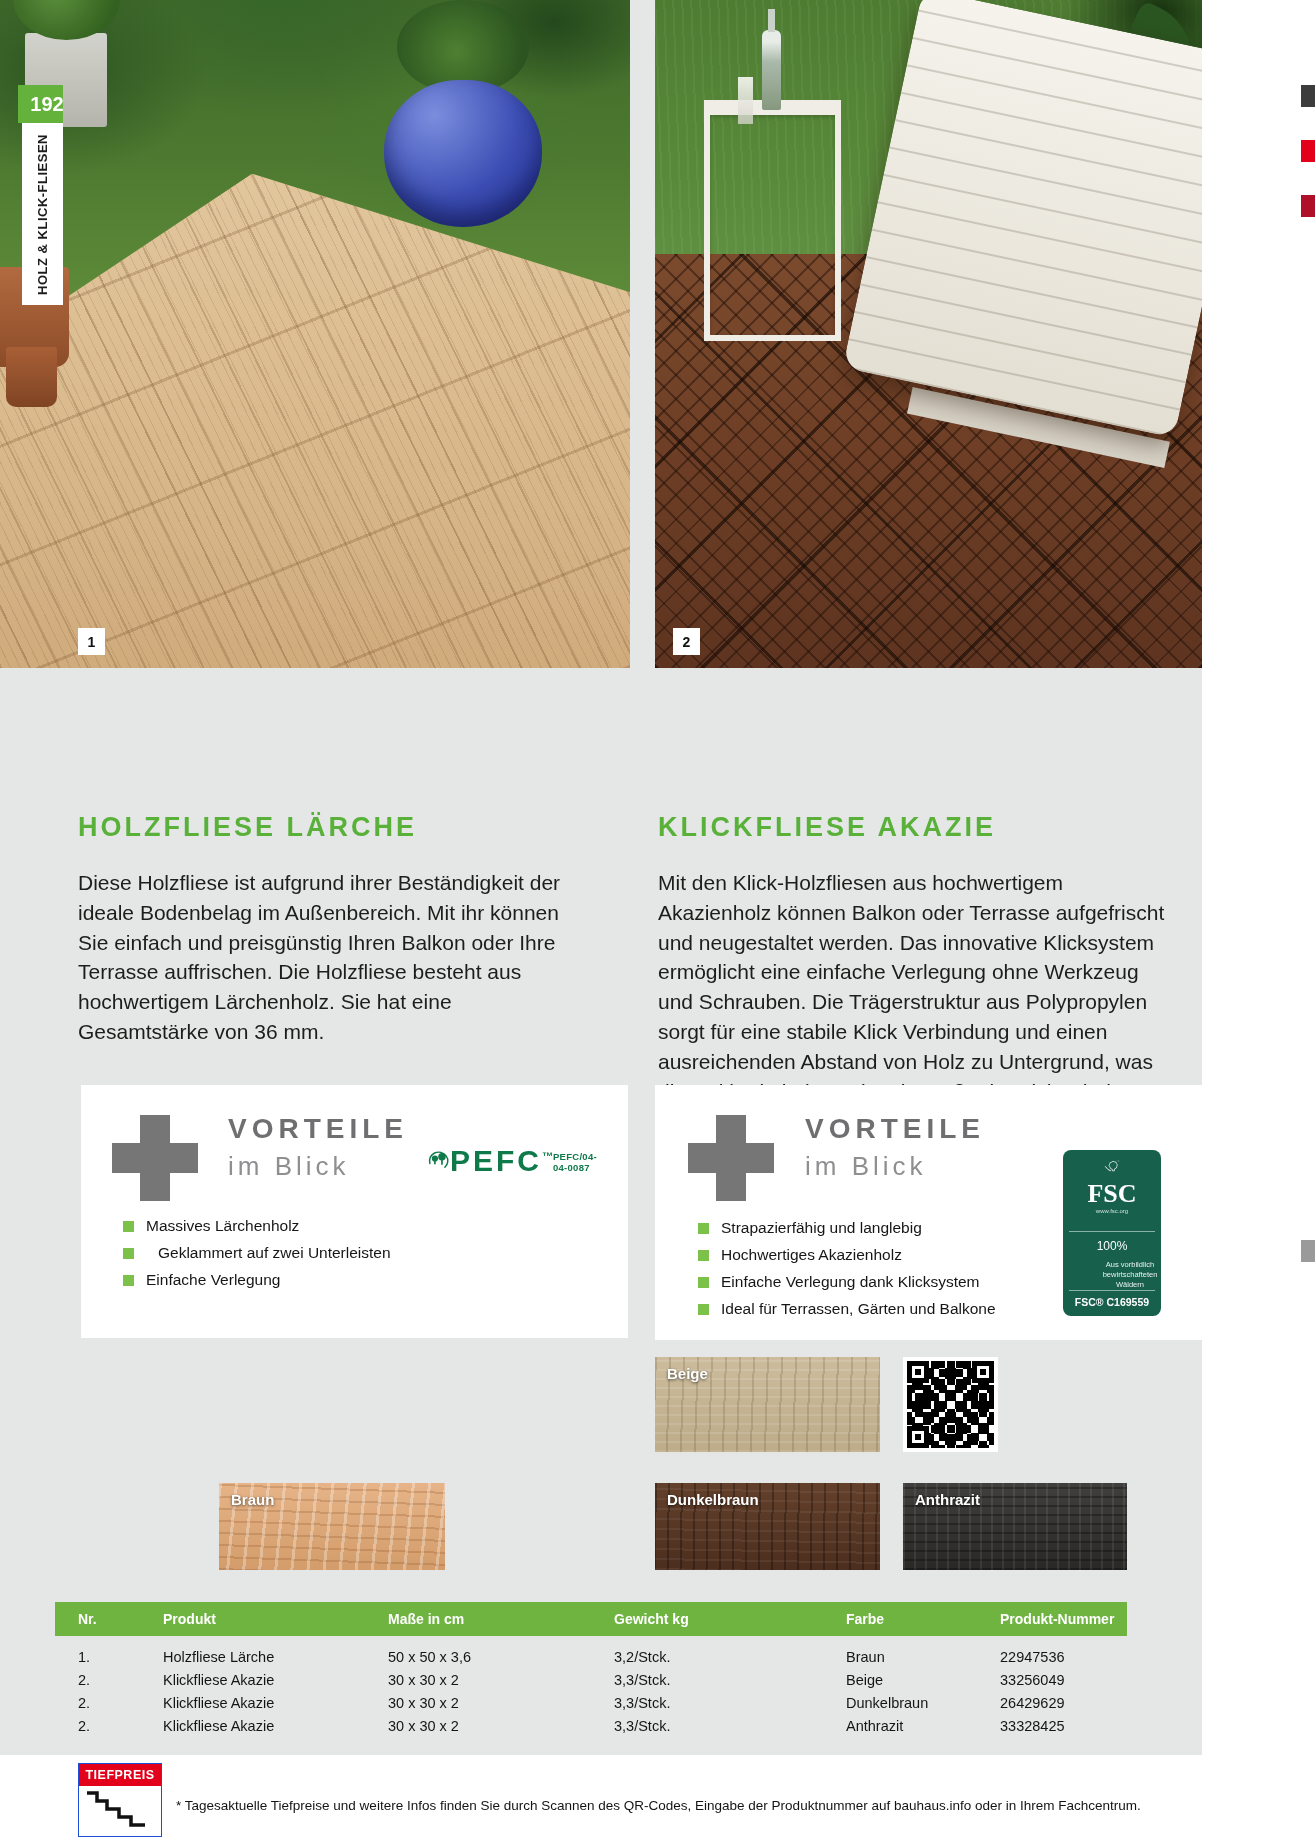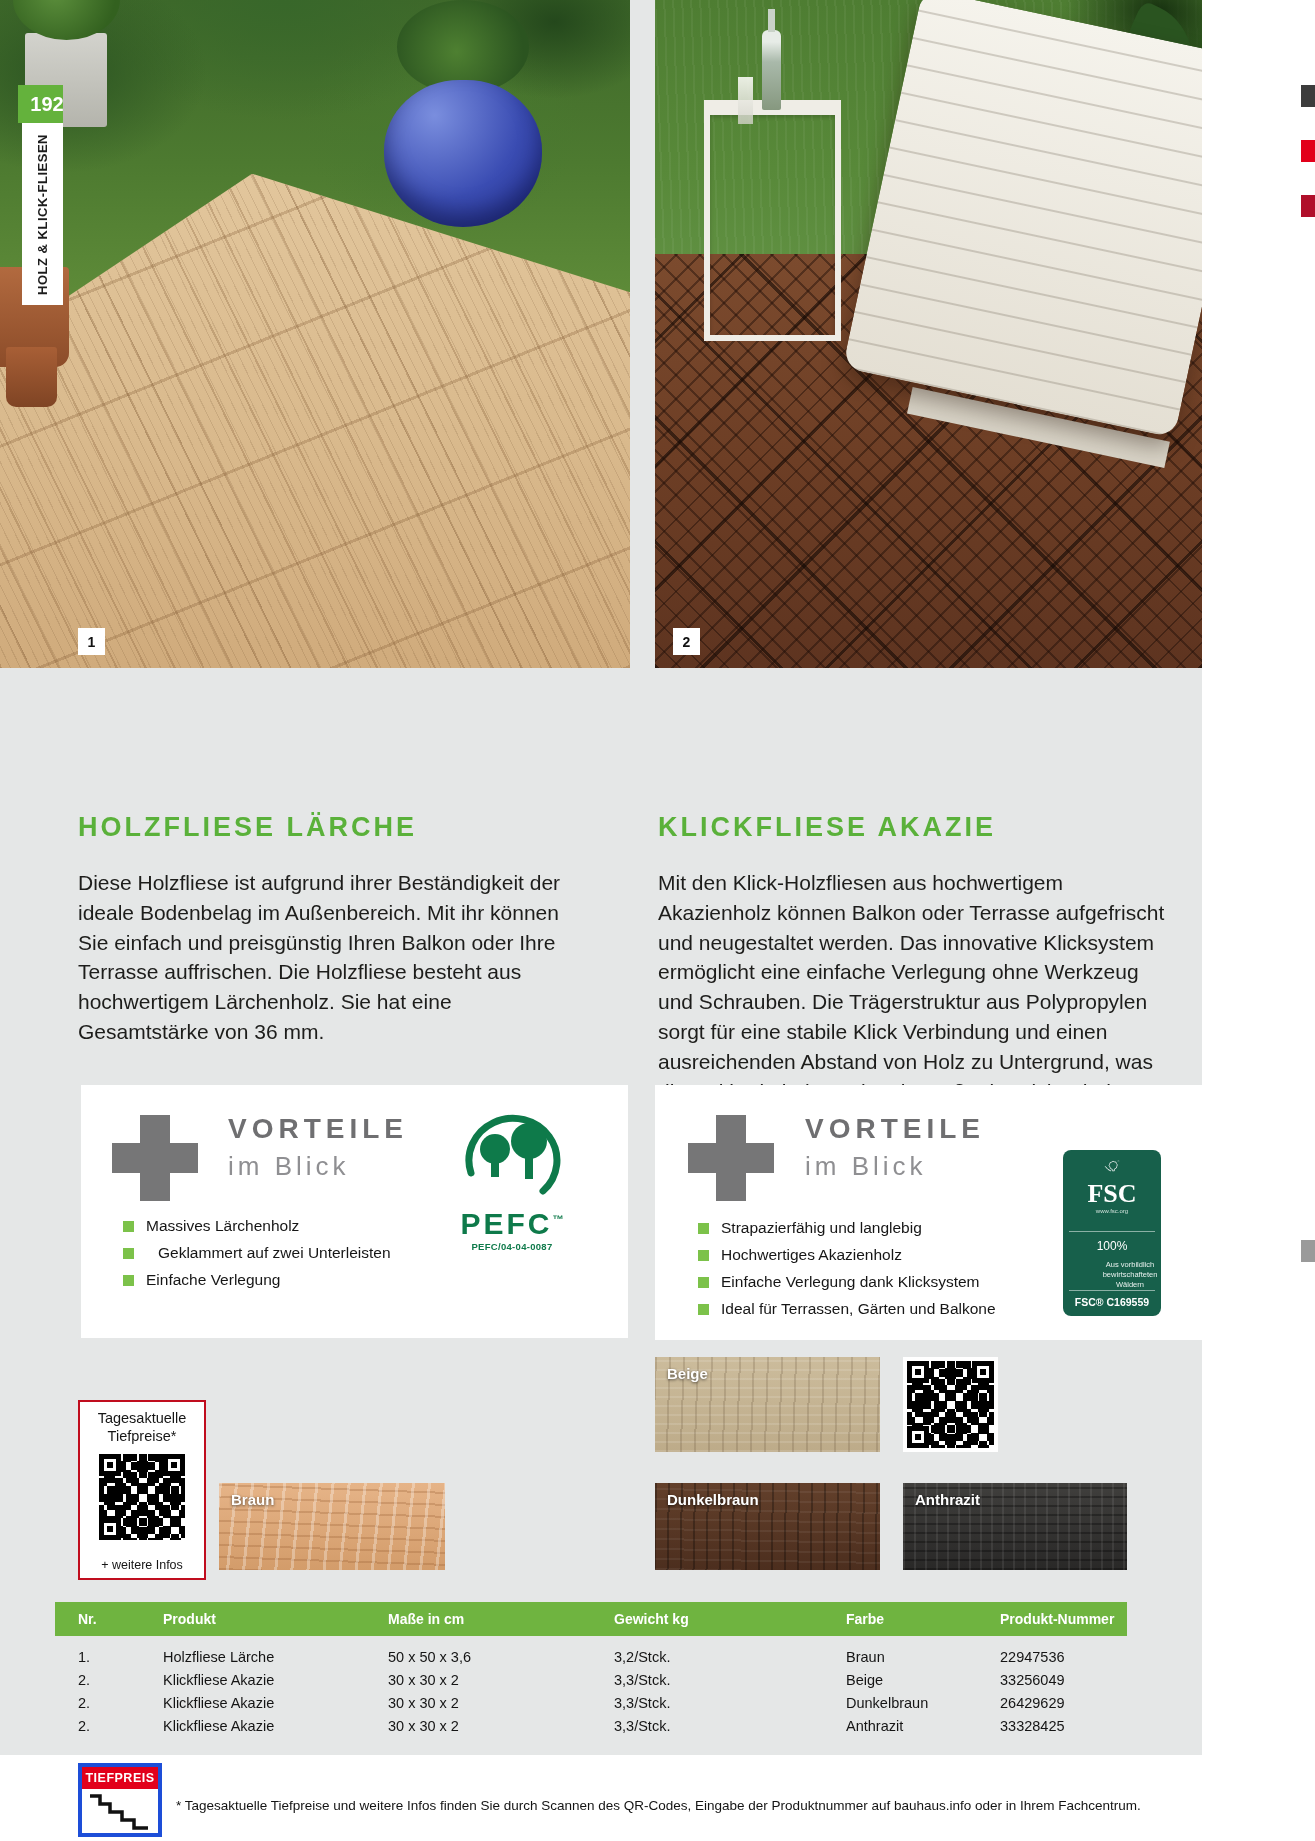--- a/index.html
+++ b/index.html
@@ -102,21 +102,21 @@
   .plus-icon { width:86px; height:86px; }
   .plus-icon::before { content:""; position:absolute; left:0; top:33%; width:100%; height:34%; background:#767677; }
   .plus-icon::after  { content:""; position:absolute; top:0; left:33%; height:100%; width:34%; background:#767677; }
   .v-title { font-size:28px; font-weight:bold; letter-spacing:5px; color:#6f6f71; }
   .v-sub   { font-size:26px; letter-spacing:4px; color:#8f8f92; }
   .v-item  { position:absolute; display:flex; align-items:center; gap:12px; }
   .v-dot   { width:11px; height:11px; background:#7cc24a; flex:none; }
   .v-label { font-size:15.5px; color:#161616; white-space:nowrap; }
 
   
-  .pefc { display:flex; flex-direction:column; align-items:center; }
+  .pefc { display:flex; align-items:center; }
   .pefc-name { font-size:30px; font-weight:bold; color:#0e7a4a; letter-spacing:3px; line-height:1; }
   .pefc-tm { font-size:11px; vertical-align:super; letter-spacing:0; }
   .pefc-lic { font-size:9.5px; font-weight:bold; color:#0e7a4a; margin-top:2px; letter-spacing:.3px; }
 
   
   .fsc { width:98px; height:166px; background:#17604b; border-radius:8px; color:#fff;
          display:flex; flex-direction:column; align-items:center; padding:10px 6px 8px; }
   .fsc-name { font-family:"Liberation Serif", serif; font-size:26px; font-weight:bold; line-height:1; margin-top:8px; }
   .fsc-url { font-size:6px; color:#cfe0da; margin-top:1px; }
   .fsc-pct { font-size:12px; margin-top:17px; border-top:1px solid rgba(255,255,255,.5); padding-top:7px; width:100%; text-align:center; }
@@ -162,21 +162,21 @@
 
   
   .ptable-head { left:55px; top:1602px; width:1072px; height:34px; background:#6fb440;
       display:grid; grid-template-columns:85px 225px 226px 232px 154px auto; align-items:center;
       padding-left:23px; color:#fff; font-size:14px; font-weight:bold; }
   .ptable-row { left:55px; width:1072px; height:23px;
       display:grid; grid-template-columns:85px 225px 226px 232px 154px auto; align-items:center;
       padding-left:23px; color:#151515; font-size:14.5px; }
 
   
-  .tp-logo { left:78px; top:1763px; width:84px; height:74px; border:4px solid #1d4ed8; background:#fff; }
+  .tp-logo { left:78px; top:1763px; width:84px; height:74px; border:1px solid #1d4ed8; background:#fff; }
   .tp-bar { position:absolute; left:0; top:0; width:100%; height:22px; background:#e2001a; color:#fff;
             font-size:12.5px; font-weight:bold; letter-spacing:.5px; display:flex; align-items:center; justify-content:center; }
   .tp-chart { position:absolute; left:4px; top:24px; }
   .foot-note { left:176px; top:1798px; width:1110px; font-size:13.5px; color:#141414; }
 </style>
 </head>
 <body>
 
 <div id="page">
 
@@ -276,30 +276,20 @@
         <text x="44" y="8" font-size="8" fill="#fff">®</text>
       </svg>
       <div class="fsc-name">FSC</div>
       <div class="fsc-url">www.fsc.org</div>
       <div class="fsc-pct">100%</div>
       <div class="fsc-claim">Aus vorbildlich bewirtschafteten Wäldern</div>
       <div class="fsc-lic">FSC® C169559</div>
     </div>
   </div>
 
-  <div class="abs tief-box">
-    <div class="tief-line">Tagesaktuelle</div>
-    <div class="tief-line">Tiefpreise*</div>
-    <div class="tief-qr qr">
-      <div class="qr-f tl"></div>
-      <div class="qr-f tr"></div>
-      <div class="qr-f bl"></div>
-    </div>
-    <div class="tief-more">+ weitere Infos</div>
-  </div>
 
   <div class="abs swatch sw-beige" style="left:655px; top:1357px; width:225px; height:95px;">
     <div class="swatch-label">Beige</div>
   </div>
   <div class="abs qr" style="left:903px; top:1357px; width:95px; height:95px;">
     <div class="qr-f tl"></div>
     <div class="qr-f tr"></div>
     <div class="qr-f bl"></div>
   </div>
 

